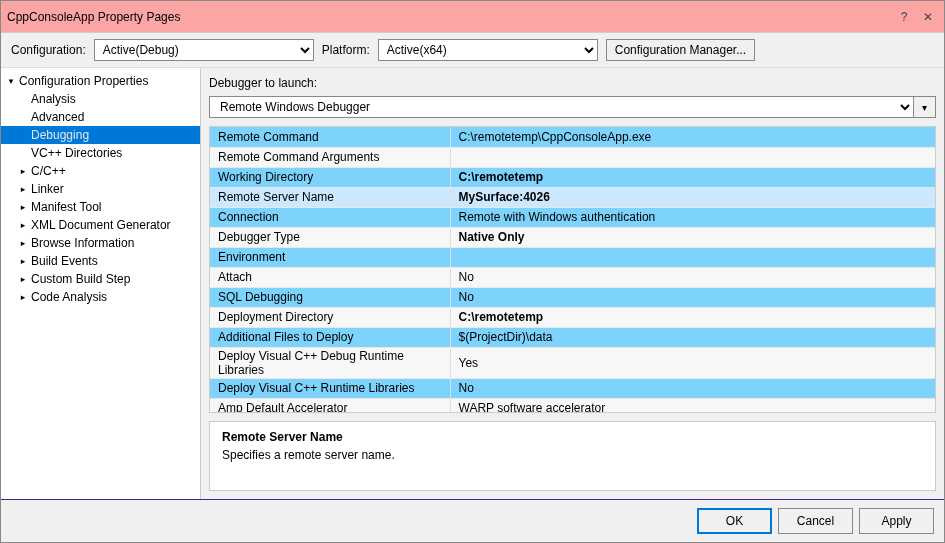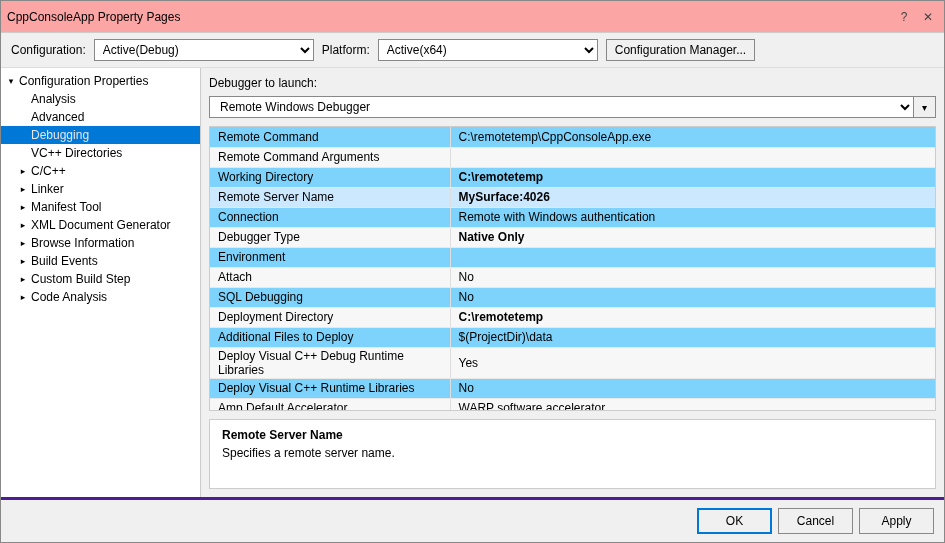--- a/index.html
+++ b/index.html
@@ -215,21 +215,21 @@
     }
 
     
     .btn-row {
       display: flex;
       justify-content: flex-end;
       align-items: center;
       padding: 8px 10px;
       gap: 6px;
       background: #f0f0f0;
-      border-top: 3px solid #4c1d95;
+      border-top: 1px solid #4c1d95;
     }
     .dlg-btn {
       height: 26px;
       min-width: 75px;
       font-size: 12px;
       border: 1px solid #888;
       background: #f0f0f0;
       cursor: pointer;
       padding: 0 12px;
     }

